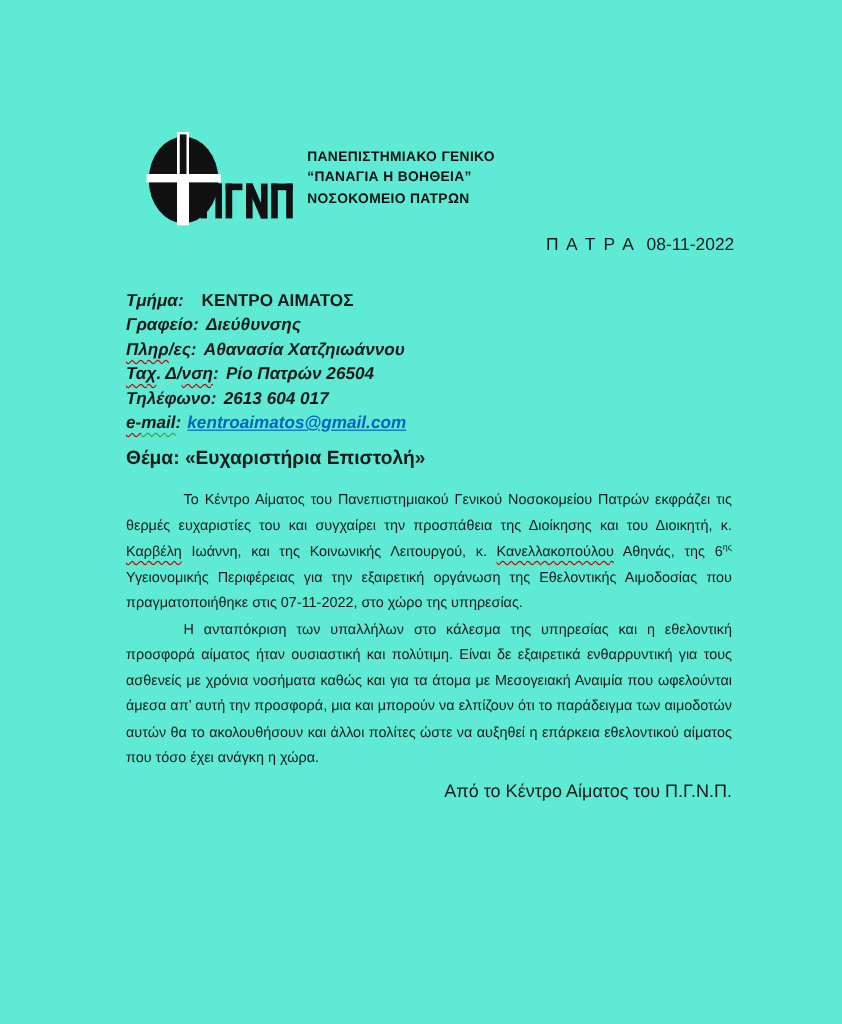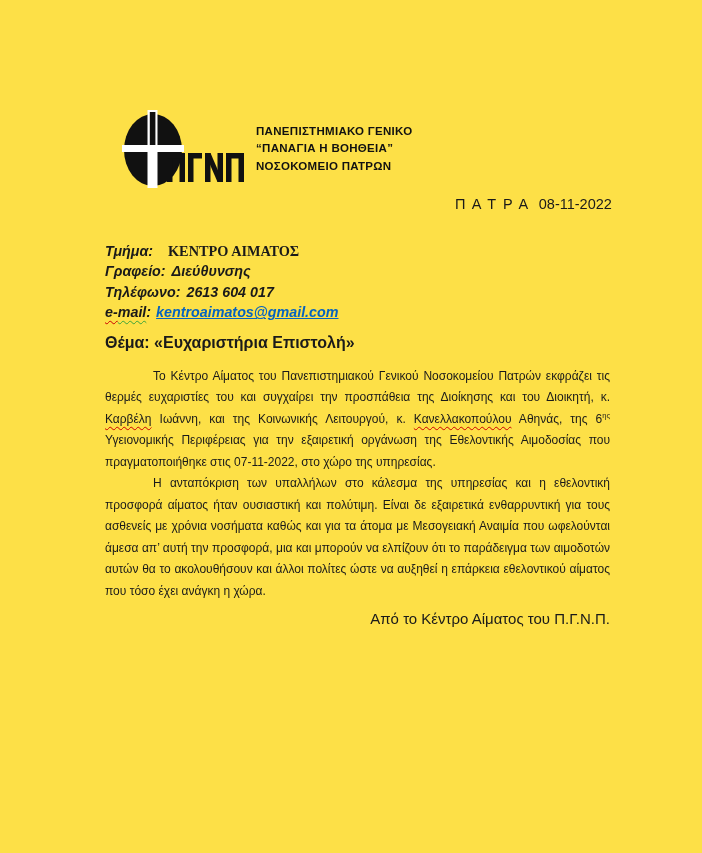--- a/index.html
+++ b/index.html
@@ -1,34 +1,34 @@
 <!DOCTYPE html>
 <html><head>
 <meta charset="utf-8">
 <style>
   html,body { margin:0; padding:0; background:#e8e8e8; }
   .page {
-    width:702px; height:853px; margin:0 auto; background:#fde047;
+    width:702px; height:853px; margin:0 auto; background:#5eead4;
     font-family:"Liberation Sans","DejaVu Sans",sans-serif;
     color:#1a1a1a; overflow:hidden; position:relative;
   }
   
   .header { margin:110px 0 0 122px; display:flex; align-items:center; }
   .logo-svg { width:128px; height:78px; flex:0 0 auto; }
   .org-block { margin-left:6px; font-weight:bold; font-size:11.5px; line-height:17.5px; letter-spacing:0.3px; color:#111; }
   
   .dateline { margin:8px 0 0 455px; font-size:14.5px; white-space:nowrap; }
   .dateline .city { letter-spacing:1.5px; }
   .dateline .date { margin-left:9px; }
   
   .contact { margin:29px 0 0 105px; font-size:14.3px; font-weight:bold; font-style:italic; }
   .contact-row { line-height:20.4px; white-space:nowrap; }
   .clabel { display:inline-block; min-width:57px; margin-right:6px; }
   .contact-row.tight .clabel { min-width:0; margin-right:5px; }
-  .cvalue.upright { font-style:normal;font-family:Liberation Serif, serif; }
+  .cvalue.upright { font-style:normal; }
   
   .sq-red { text-decoration:underline wavy #cc0000 1px; text-underline-offset:3px; text-decoration-skip-ink:none; }
   .sq-green { text-decoration:underline wavy #3aa33a 1px; text-underline-offset:3px; text-decoration-skip-ink:none; }
   a.link { color:#0563c1; text-decoration:underline; }
   sup { font-size:0.62em; line-height:0; }
   
   .subject { margin:11px 92px 0 105px; font-size:16px; font-weight:bold; }
   
   .body { margin:14px 92px 0 105px; font-size:12px; line-height:21.5px; text-align:justify; }
   .body p { margin:0; text-indent:48px; }
@@ -73,20 +73,22 @@
     </div>
   </div>
 
   <div class="dateline">
     <span class="city">Π Α Τ Ρ Α</span><span class="date">08-11-2022</span>
   </div>
 
   <div class="contact" id="contact-rows">
       <div class="contact-row"><span class="clabel"><span>Τμήμα:</span></span><span class="cvalue upright"><span>ΚΕΝΤΡΟ ΑΙΜΑΤΟΣ</span></span></div>
       <div class="contact-row"><span class="clabel"><span>Γραφείο:</span></span><span class="cvalue"><span>Διεύθυνσης</span></span></div>
+      <div class="contact-row"><span class="clabel"><span class="sq-red">Πληρ</span><span>/ες:</span></span><span class="cvalue"><span>Αθανασία Χατζηιωάννου</span></span></div>
+      <div class="contact-row"><span class="clabel"><span class="sq-red">Ταχ</span><span>. Δ/</span><span class="sq-red">νση</span><span>:</span></span><span class="cvalue"><span>Ρίο Πατρών 26504</span></span></div>
       <div class="contact-row"><span class="clabel"><span>Τηλέφωνο:</span></span><span class="cvalue"><span>2613 604 017</span></span></div>
       <div class="contact-row tight"><span class="clabel"><span class="sq-red">e-</span><span class="sq-green">mail</span><span>:</span></span><span class="cvalue"><a href="#" class="link">kentroaimatos@gmail.com</a></span></div>
     </div>
 
   <div class="subject">Θέμα: «Ευχαριστήρια Επιστολή»</div>
 
   <div class="body" id="body-paragraphs">
       <p><span>Το Κέντρο Αίματος του Πανεπιστημιακού Γενικού Νοσοκομείου Πατρών εκφράζει τις θερμές ευχαριστίες του και συγχαίρει την προσπάθεια της Διοίκησης και του Διοικητή, κ. </span><span class="sq-red">Καρβέλη</span><span> Ιωάννη, και της Κοινωνικής Λειτουργού, κ. </span><span class="sq-red">Κανελλακοπούλου</span><span> Αθηνάς, της 6</span><sup>ης</sup><span> Υγειονομικής Περιφέρειας για την εξαιρετική οργάνωση της Εθελοντικής Αιμοδοσίας που πραγματοποιήθηκε στις 07-11-2022, στο χώρο της υπηρεσίας.</span></p>
       <p><span>Η ανταπόκριση των υπαλλήλων στο κάλεσμα της υπηρεσίας και η εθελοντική προσφορά αίματος ήταν ουσιαστική και πολύτιμη. Είναι δε εξαιρετικά ενθαρρυντική για τους ασθενείς με χρόνια νοσήματα καθώς και για τα άτομα με Μεσογειακή Αναιμία που ωφελούνται άμεσα απ’ αυτή την προσφορά, μια και μπορούν να ελπίζουν ότι το παράδειγμα των αιμοδοτών αυτών θα το ακολουθήσουν και άλλοι πολίτες ώστε να αυξηθεί η επάρκεια εθελοντικού αίματος που τόσο έχει ανάγκη η χώρα.</span></p>
     </div>

